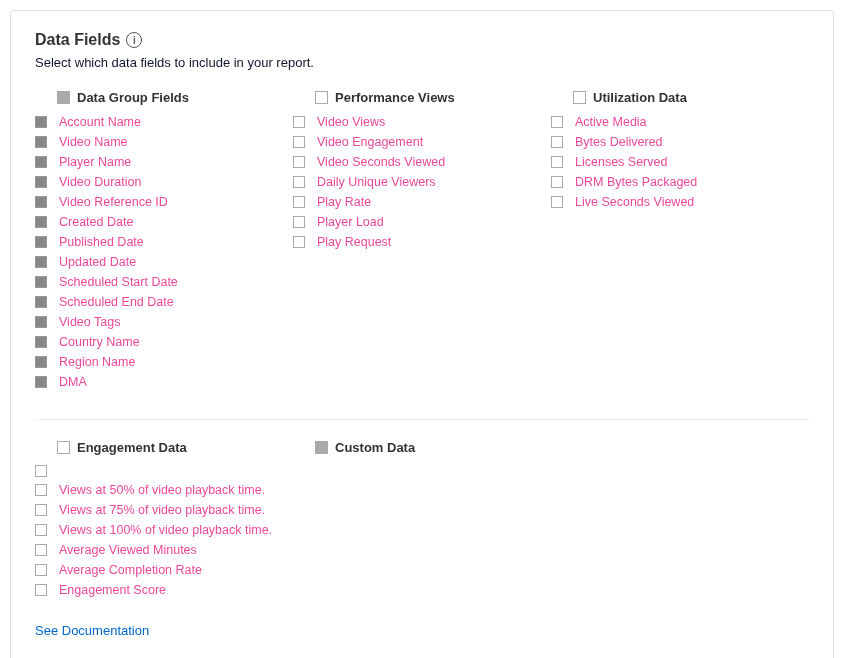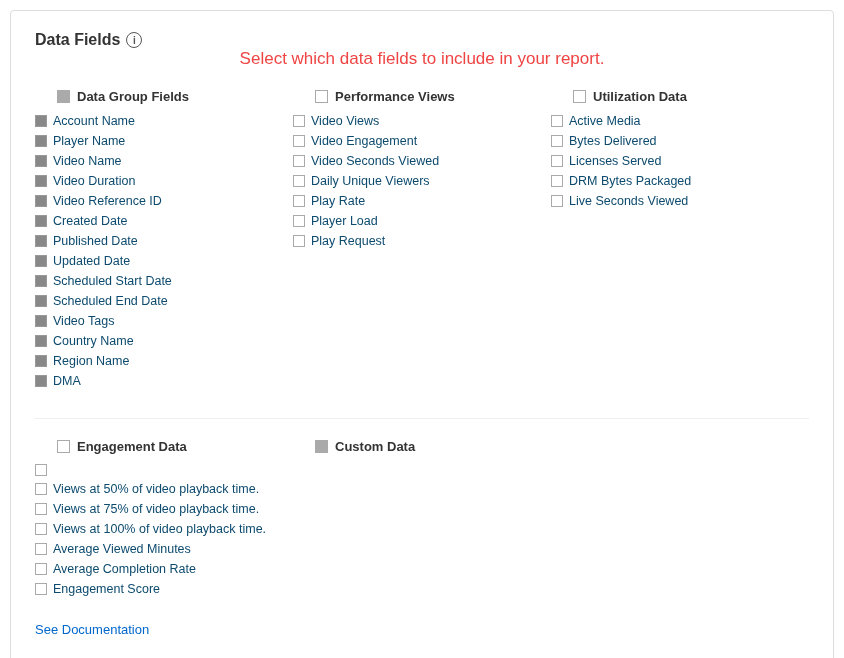--- a/index.html
+++ b/index.html
@@ -16,39 +16,39 @@
       border-radius: 4px;
       margin: 10px;
       padding: 20px 24px 24px;
     }
     .page-title {
       font-size: 16px;
       font-weight: 700;
       display: flex;
       align-items: center;
       gap: 6px;
+      margin-bottom: 6px;
     }
     .info-icon {
       display: inline-flex;
       align-items: center;
       justify-content: center;
       width: 16px;
       height: 16px;
       border: 1.5px solid #555;
       border-radius: 50%;
       font-size: 10px;
       font-weight: 700;
       color: #555;
       cursor: default;
     }
     .subtitle {
-      color: #ef4444;
-      font-size: 17px;
+      color: #0f172a;
+      font-size: 13px;
       margin-bottom: 20px;
-      text-align: center;
     }
     .fields-grid {
       display: grid;
       grid-template-columns: 1fr 1fr 1fr;
       gap: 0;
       margin-bottom: 24px;
     }
     .field-group {
       padding-right: 16px;
     }
@@ -69,24 +69,24 @@
       display: inline-block;
       flex-shrink: 0;
     }
     .group-header-checkbox.unchecked {
       background: #fff;
       border-color: #aaa;
     }
     .field-item {
       display: flex;
       align-items: center;
-      gap: 6px;
+      gap: 12px;
       margin-bottom: 6px;
       font-size: 12.5px;
-      color: #0c4a6e;
+      color: #ec4899;
     }
     .field-checkbox {
       width: 12px;
       height: 12px;
       border: 1.5px solid #999;
       background: #888;
       display: inline-block;
       flex-shrink: 0;
     }
     .field-checkbox.unchecked {
@@ -127,25 +127,25 @@
       <div class="group-header">
         <span class="group-header-checkbox"></span>
         <span>Data Group Fields</span>
       </div>
       <div class="field-item">
         <span class="field-checkbox"></span>
         <span>Account Name</span>
       </div>
       <div class="field-item">
         <span class="field-checkbox"></span>
+        <span>Video Name</span>
+      </div>
+      <div class="field-item">
+        <span class="field-checkbox"></span>
         <span>Player Name</span>
-      </div>
-      <div class="field-item">
-        <span class="field-checkbox"></span>
-        <span>Video Name</span>
       </div>
       <div class="field-item">
         <span class="field-checkbox"></span>
         <span>Video Duration</span>
       </div>
       <div class="field-item">
         <span class="field-checkbox"></span>
         <span>Video Reference ID</span>
       </div>
       <div class="field-item">

